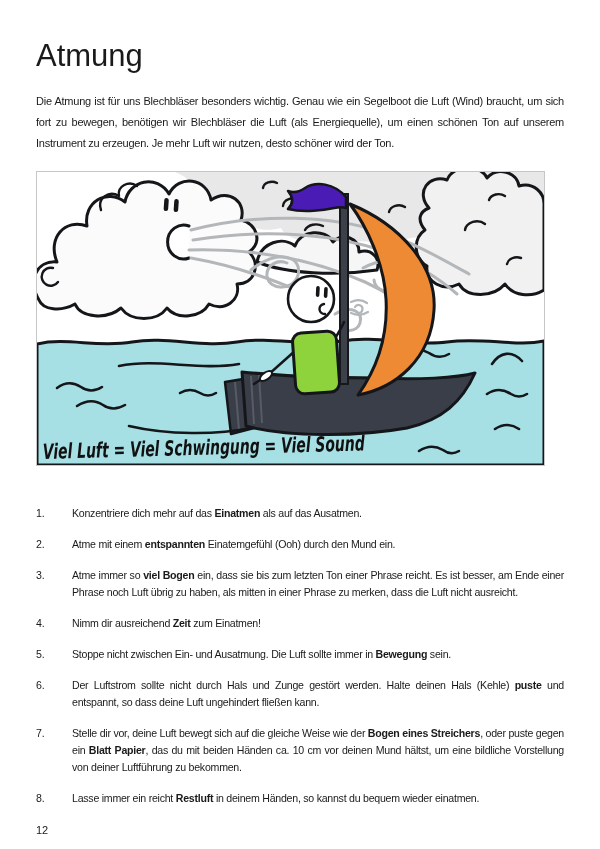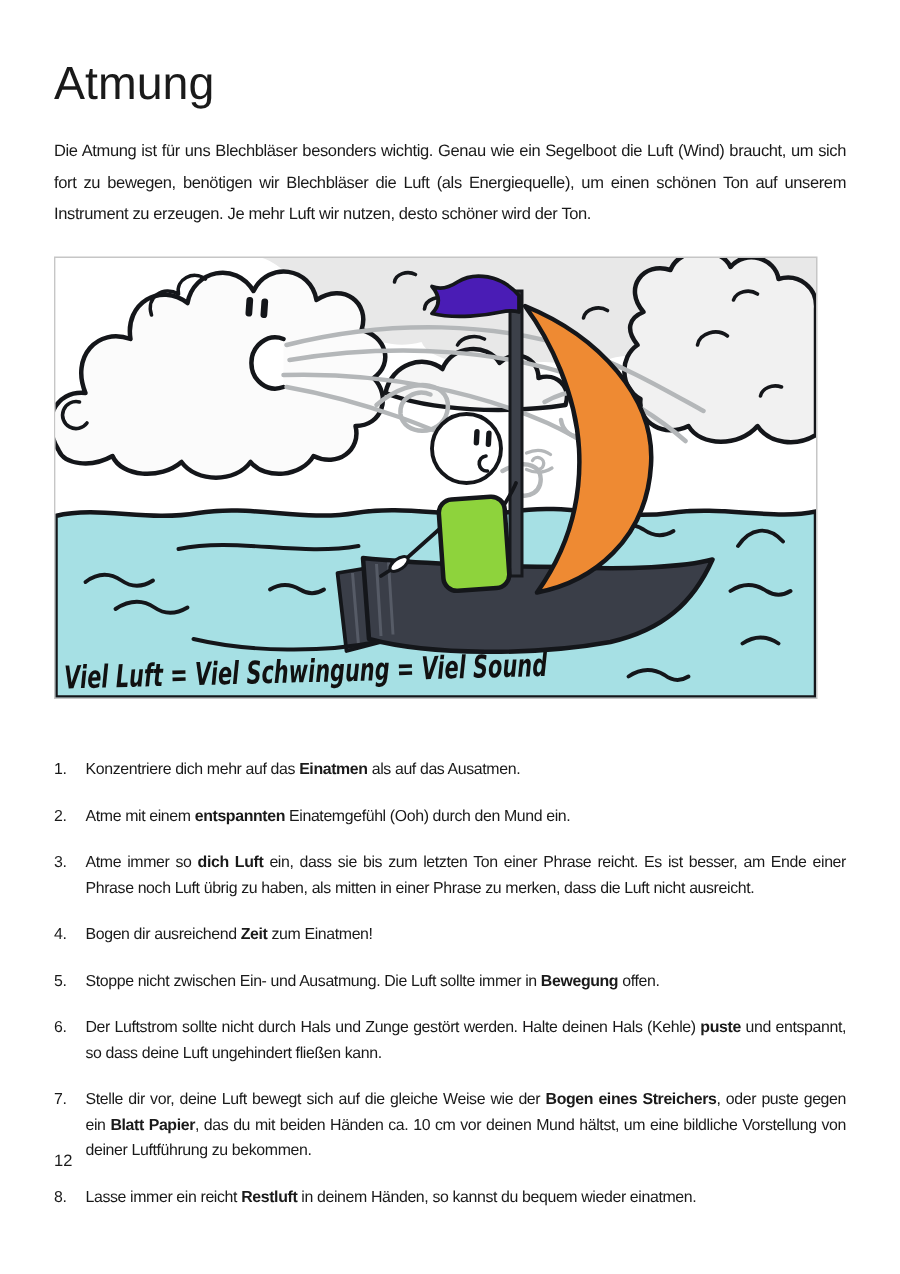--- a/index.html
+++ b/index.html
@@ -11,23 +11,23 @@
          font-family:"Liberation Sans",sans-serif;}
   .intro{margin:18px 0 0 0;font-size:11px;line-height:21px;
          letter-spacing:-0.25px;text-align:justify;}
   .figure{margin-top:17px;width:509px;height:295px;box-sizing:border-box;
           border:1px solid #c6c6c6;background:#ffffff;}
   .figure svg{display:block;}
   .tips{margin-top:39px;}
   .tip{display:flex;margin:0 0 14px 0;font-size:10.6px;line-height:17px;
        letter-spacing:-0.25px;}
   .tip-num{flex:none;width:21px;}
-  .tip-text{flex:1;text-align:justify;}
+  .tip-text{flex:1;text-align:justify;margin-left:15px;}
   .tip-text b{font-weight:700;}
-  .pagenum{position:absolute;left:36px;top:768px;font-size:11px;}
+  .pagenum{position:absolute;left:36px;top:824px;font-size:11px;}
   
   .ln{fill:none;stroke:#14161a;stroke-width:3;stroke-linecap:round;stroke-linejoin:round;}
   .wind{fill:none;stroke:#b4b7b9;stroke-width:3;stroke-linecap:round;}
   .caption-text{font-family:"DejaVu Sans",sans-serif;font-weight:bold;
                 font-style:italic;font-size:21px;fill:#111111;}
 </style>
 </head>
 <body>
 
 <div class="page">
@@ -148,29 +148,29 @@
       <div class="tip">
         <span class="tip-num">1.</span>
         <span class="tip-text"><span>Konzentriere dich mehr auf das </span><b>Einatmen</b><span> als auf das Ausatmen.</span></span>
       </div>
       <div class="tip">
         <span class="tip-num">2.</span>
         <span class="tip-text"><span>Atme mit einem </span><b>entspannten</b><span> Einatemgefühl (Ooh) durch den Mund ein.</span></span>
       </div>
       <div class="tip">
         <span class="tip-num">3.</span>
-        <span class="tip-text"><span>Atme immer so </span><b>dich Luft</b><span> ein, dass sie bis zum letzten Ton einer Phrase reicht. Es ist besser, am Ende einer Phrase noch Luft übrig zu haben, als mitten in einer Phrase zu merken, dass die Luft nicht ausreicht.</span></span>
+        <span class="tip-text"><span>Atme immer so </span><b>viel Bogen</b><span> ein, dass sie bis zum letzten Ton einer Phrase reicht. Es ist besser, am Ende einer Phrase noch Luft übrig zu haben, als mitten in einer Phrase zu merken, dass die Luft nicht ausreicht.</span></span>
       </div>
       <div class="tip">
         <span class="tip-num">4.</span>
-        <span class="tip-text"><span>Bogen dir ausreichend </span><b>Zeit</b><span> zum Einatmen!</span></span>
+        <span class="tip-text"><span>Nimm dir ausreichend </span><b>Zeit</b><span> zum Einatmen!</span></span>
       </div>
       <div class="tip">
         <span class="tip-num">5.</span>
-        <span class="tip-text"><span>Stoppe nicht zwischen Ein- und Ausatmung. Die Luft sollte immer in </span><b>Bewegung</b><span> offen.</span></span>
+        <span class="tip-text"><span>Stoppe nicht zwischen Ein- und Ausatmung. Die Luft sollte immer in </span><b>Bewegung</b><span> sein.</span></span>
       </div>
       <div class="tip">
         <span class="tip-num">6.</span>
         <span class="tip-text"><span>Der Luftstrom sollte nicht durch Hals und Zunge gestört werden. Halte deinen Hals (Kehle) </span><b>puste</b><span> und entspannt, so dass deine Luft ungehindert fließen kann.</span></span>
       </div>
       <div class="tip">
         <span class="tip-num">7.</span>
         <span class="tip-text"><span>Stelle dir vor, deine Luft bewegt sich auf die gleiche Weise wie der </span><b>Bogen eines Streichers</b><span>, oder puste gegen ein </span><b>Blatt Papier</b><span>, das du mit beiden Händen ca. 10 cm vor deinen Mund hältst, um eine bildliche Vorstellung von deiner Luftführung zu bekommen.</span></span>
       </div>
       <div class="tip">

